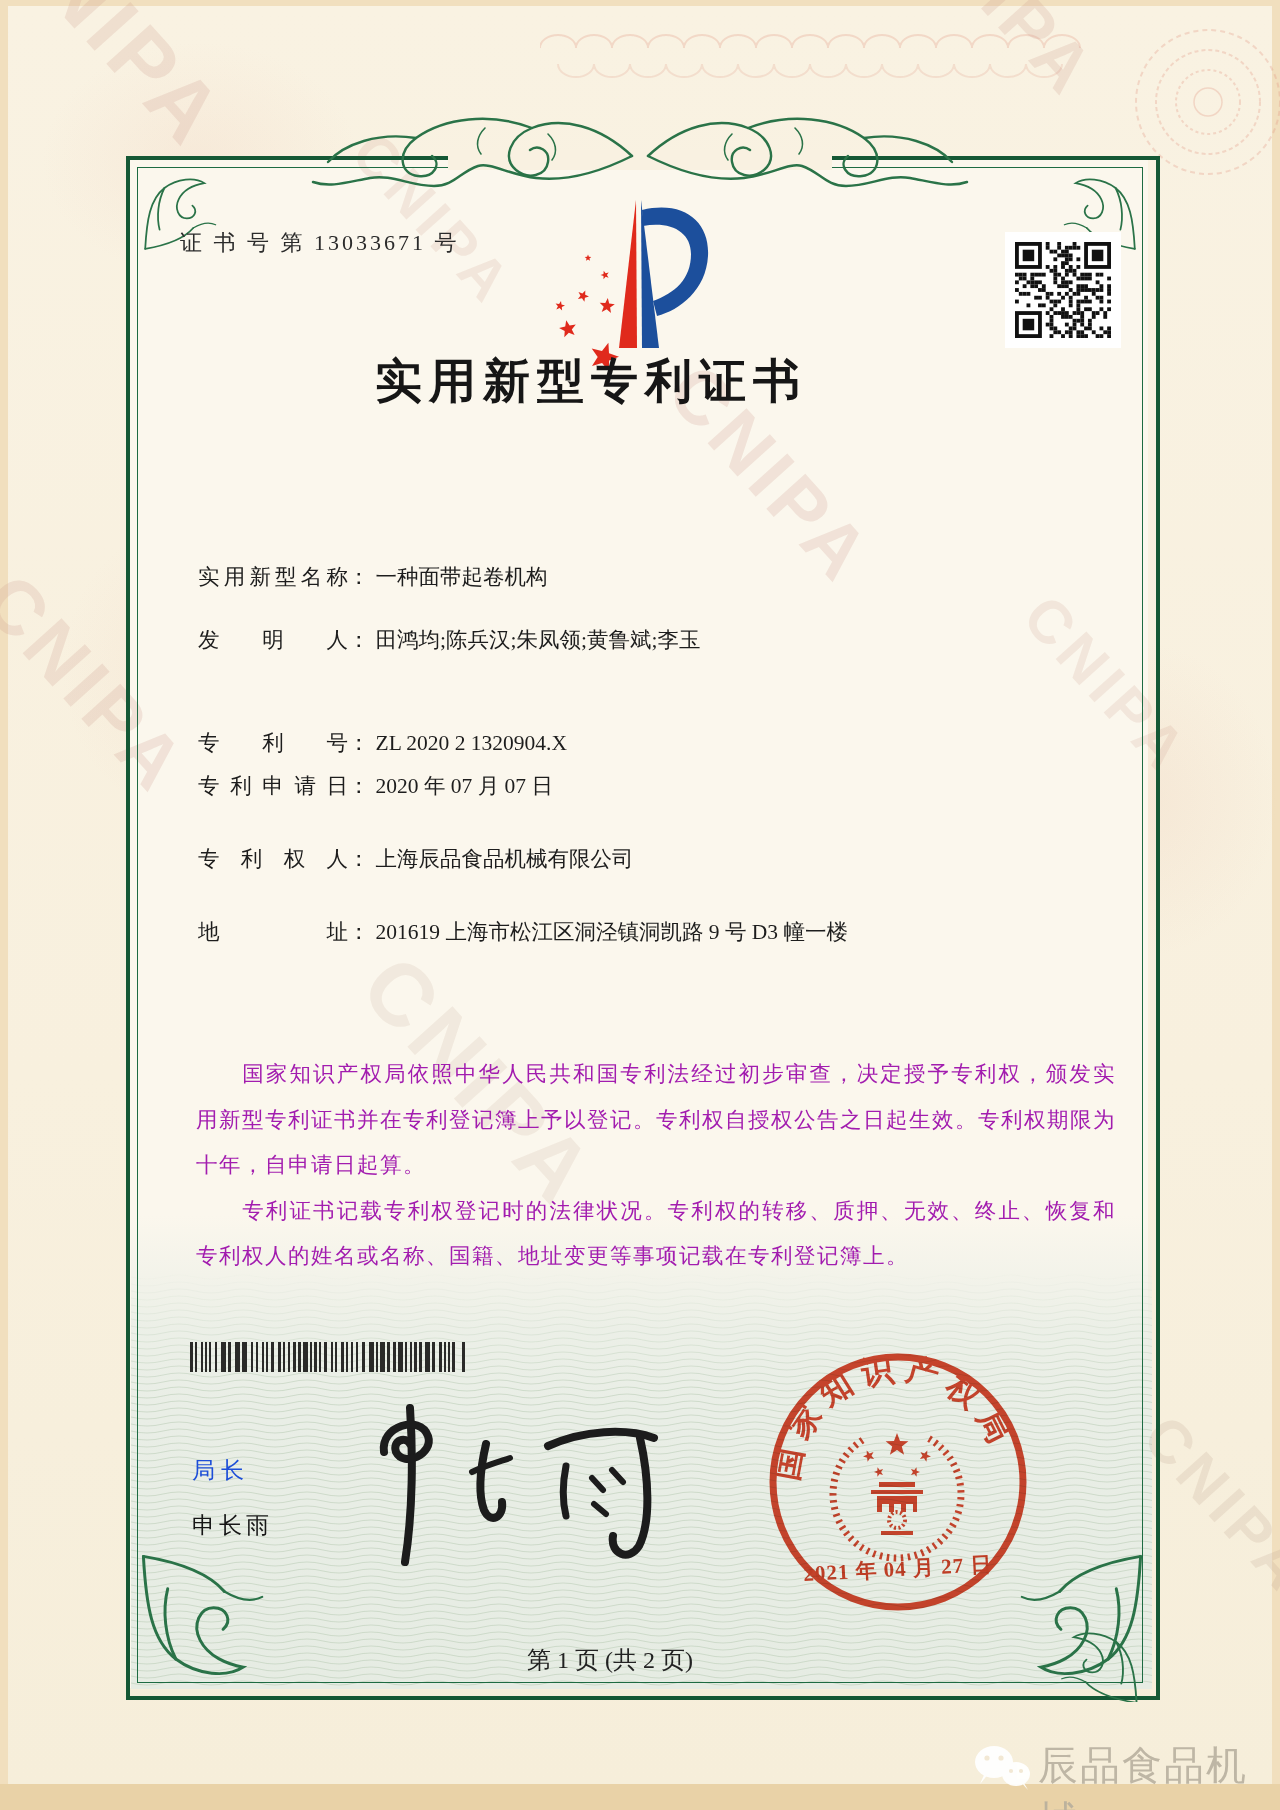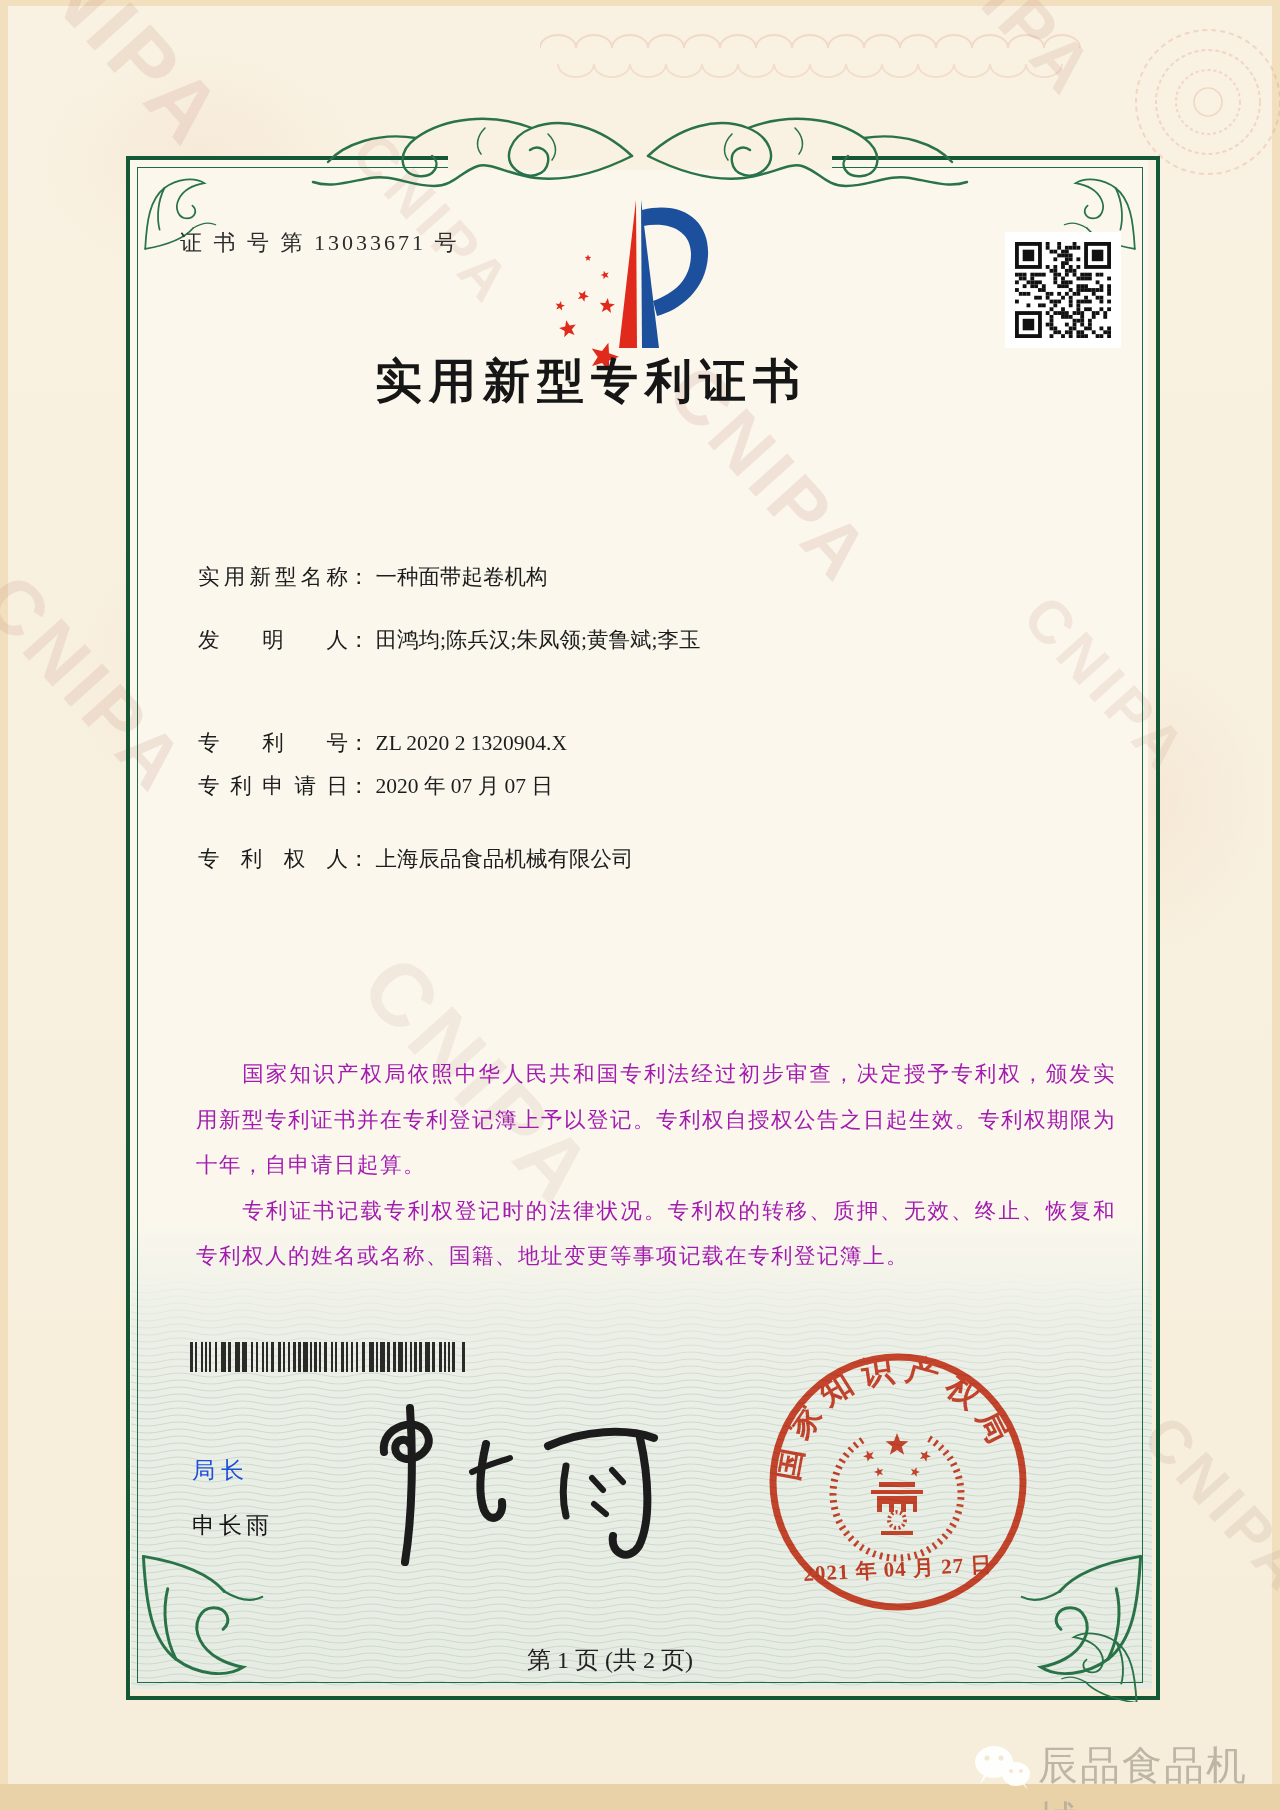--- a/index.html
+++ b/index.html
@@ -415,20 +415,23 @@
   </div>
   <div class="row" style="top:728px;">
     <span class="flabel"><span class="fjust">专利号</span><span class="colon">：</span></span><span class="fval">ZL 2020 2 1320904.X</span>
   </div>
   <div class="row" style="top:771px;">
     <span class="flabel"><span class="fjust">专利申请日</span><span class="colon">：</span></span><span class="fval">2020 年 07 月 07 日</span>
   </div>
   <div class="row" style="top:844px;">
     <span class="flabel"><span class="fjust">专利权人</span><span class="colon">：</span></span><span class="fval">上海辰品食品机械有限公司</span>
   </div>
+  <div class="row" style="top:917px;">
+    <span class="flabel"><span class="fjust">地址</span><span class="colon">：</span></span><span class="fval">201619  上海市松江区洞泾镇洞凯路 9 号 D3 幢一楼</span>
+  </div>
 
   <div class="content paras abs">
     <p>国家知识产权局依照中华人民共和国专利法经过初步审查，决定授予专利权，颁发实用新型专利证书并在专利登记簿上予以登记。专利权自授权公告之日起生效。专利权期限为十年，自申请日起算。</p>
     <p>专利证书记载专利权登记时的法律状况。专利权的转移、质押、无效、终止、恢复和专利权人的姓名或名称、国籍、地址变更等事项记载在专利登记簿上。</p>
   </div>
 
   <svg class="content abs" style="left:190px;top:1342px;" width="276" height="30" id="barcode">
       <rect x="0" y="0" width="3" height="30" fill="#2a2a28"></rect>
       <rect x="5" y="0" width="2" height="30" fill="#2a2a28"></rect>
       <rect x="11" y="0" width="2" height="30" fill="#2a2a28"></rect>

